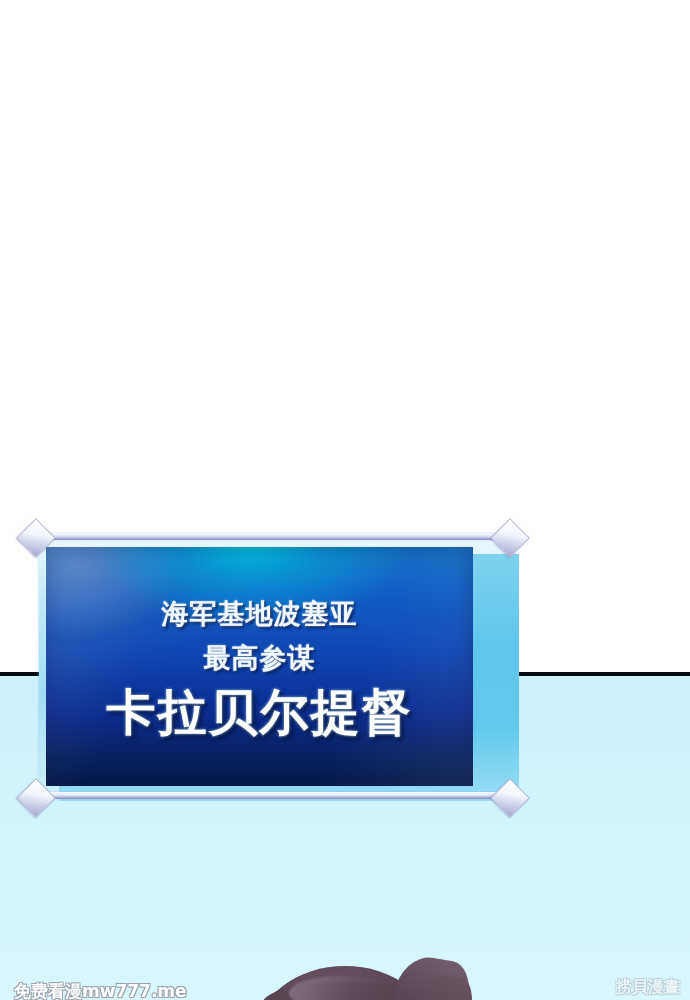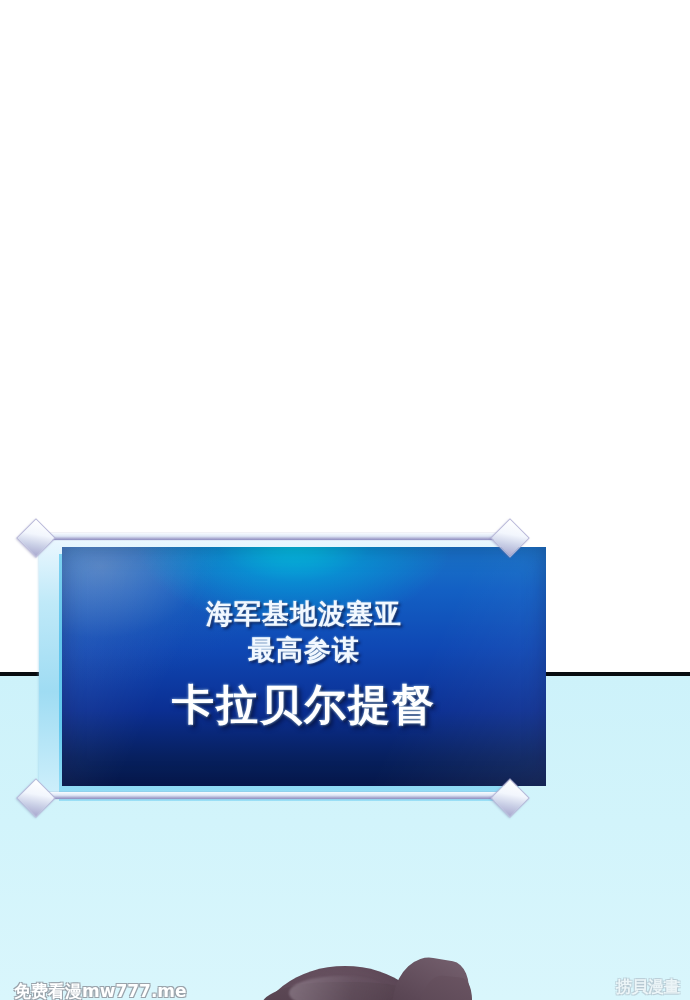--- a/index.html
+++ b/index.html
@@ -163,30 +163,31 @@
     left: 20px;
     top: 14px;
     width: 460px;
     height: 247px;
     background: linear-gradient(180deg, #7fd2f0 0%, #62c6ec 35%, #63c8ed 70%, #9adff6 100%);
   }
 
   
   .panel-plate {
     position: absolute;
-    left: 40px;
+    left: 24px;
     top: 18px;
-    width: 484px;
+    width: 420px;
     height: 239px;
     overflow: hidden;
     background:
       radial-gradient(ellipse 230px 140px at 48% -6%, rgba(0,214,228,0.95) 0%, rgba(0,170,220,0.55) 35%, rgba(0,120,200,0.0) 70%),
       radial-gradient(ellipse 170px 120px at 8% 8%, rgba(120,140,190,0.55) 0%, rgba(60,90,160,0.10) 60%, rgba(20,50,140,0) 100%),
       linear-gradient(180deg, #1a74c8 0%, #1360c4 18%, #0f48b4 42%, #0b2f93 68%, #07205f 88%, #061a4c 100%);
     box-shadow: inset 0 0 22px rgba(0,10,60,0.35);
+    padding-left: 7px;
   }
   .plate-sheen {
     position: absolute;
     left: 0; top: 0;
     width: 100%;
     height: 100%;
     background: linear-gradient(115deg, rgba(255,255,255,0.10) 0%, rgba(255,255,255,0.0) 28%, rgba(255,255,255,0.0) 70%, rgba(255,255,255,0.07) 100%);
     pointer-events: none;
   }
 
@@ -211,26 +212,26 @@
     line-height: 34px;
     letter-spacing: 1px;
     color: #f2f8ff;
     text-shadow:
       0 0 2px rgba(180,225,255,0.9),
       1px 1px 0 rgba(10,30,90,0.85),
       2px 2px 3px rgba(5,15,60,0.8);
     white-space: nowrap;
   }
   .line-small.second {
-    margin-top: 2px;
+    margin-top: 10px;
   }
   .line-big {
     font-family: "Liberation Serif", "DejaVu Serif", serif;
     font-weight: bold;
-    font-size: 42px;
+    font-size: 49px;
     line-height: 52px;
     letter-spacing: 2px;
     margin-top: 12px;
     color: #ffffff;
     text-shadow:
       0 0 3px rgba(190,230,255,0.85),
       2px 2px 0 rgba(8,25,80,0.9),
       3px 3px 5px rgba(4,12,50,0.85);
     white-space: nowrap;
   }

